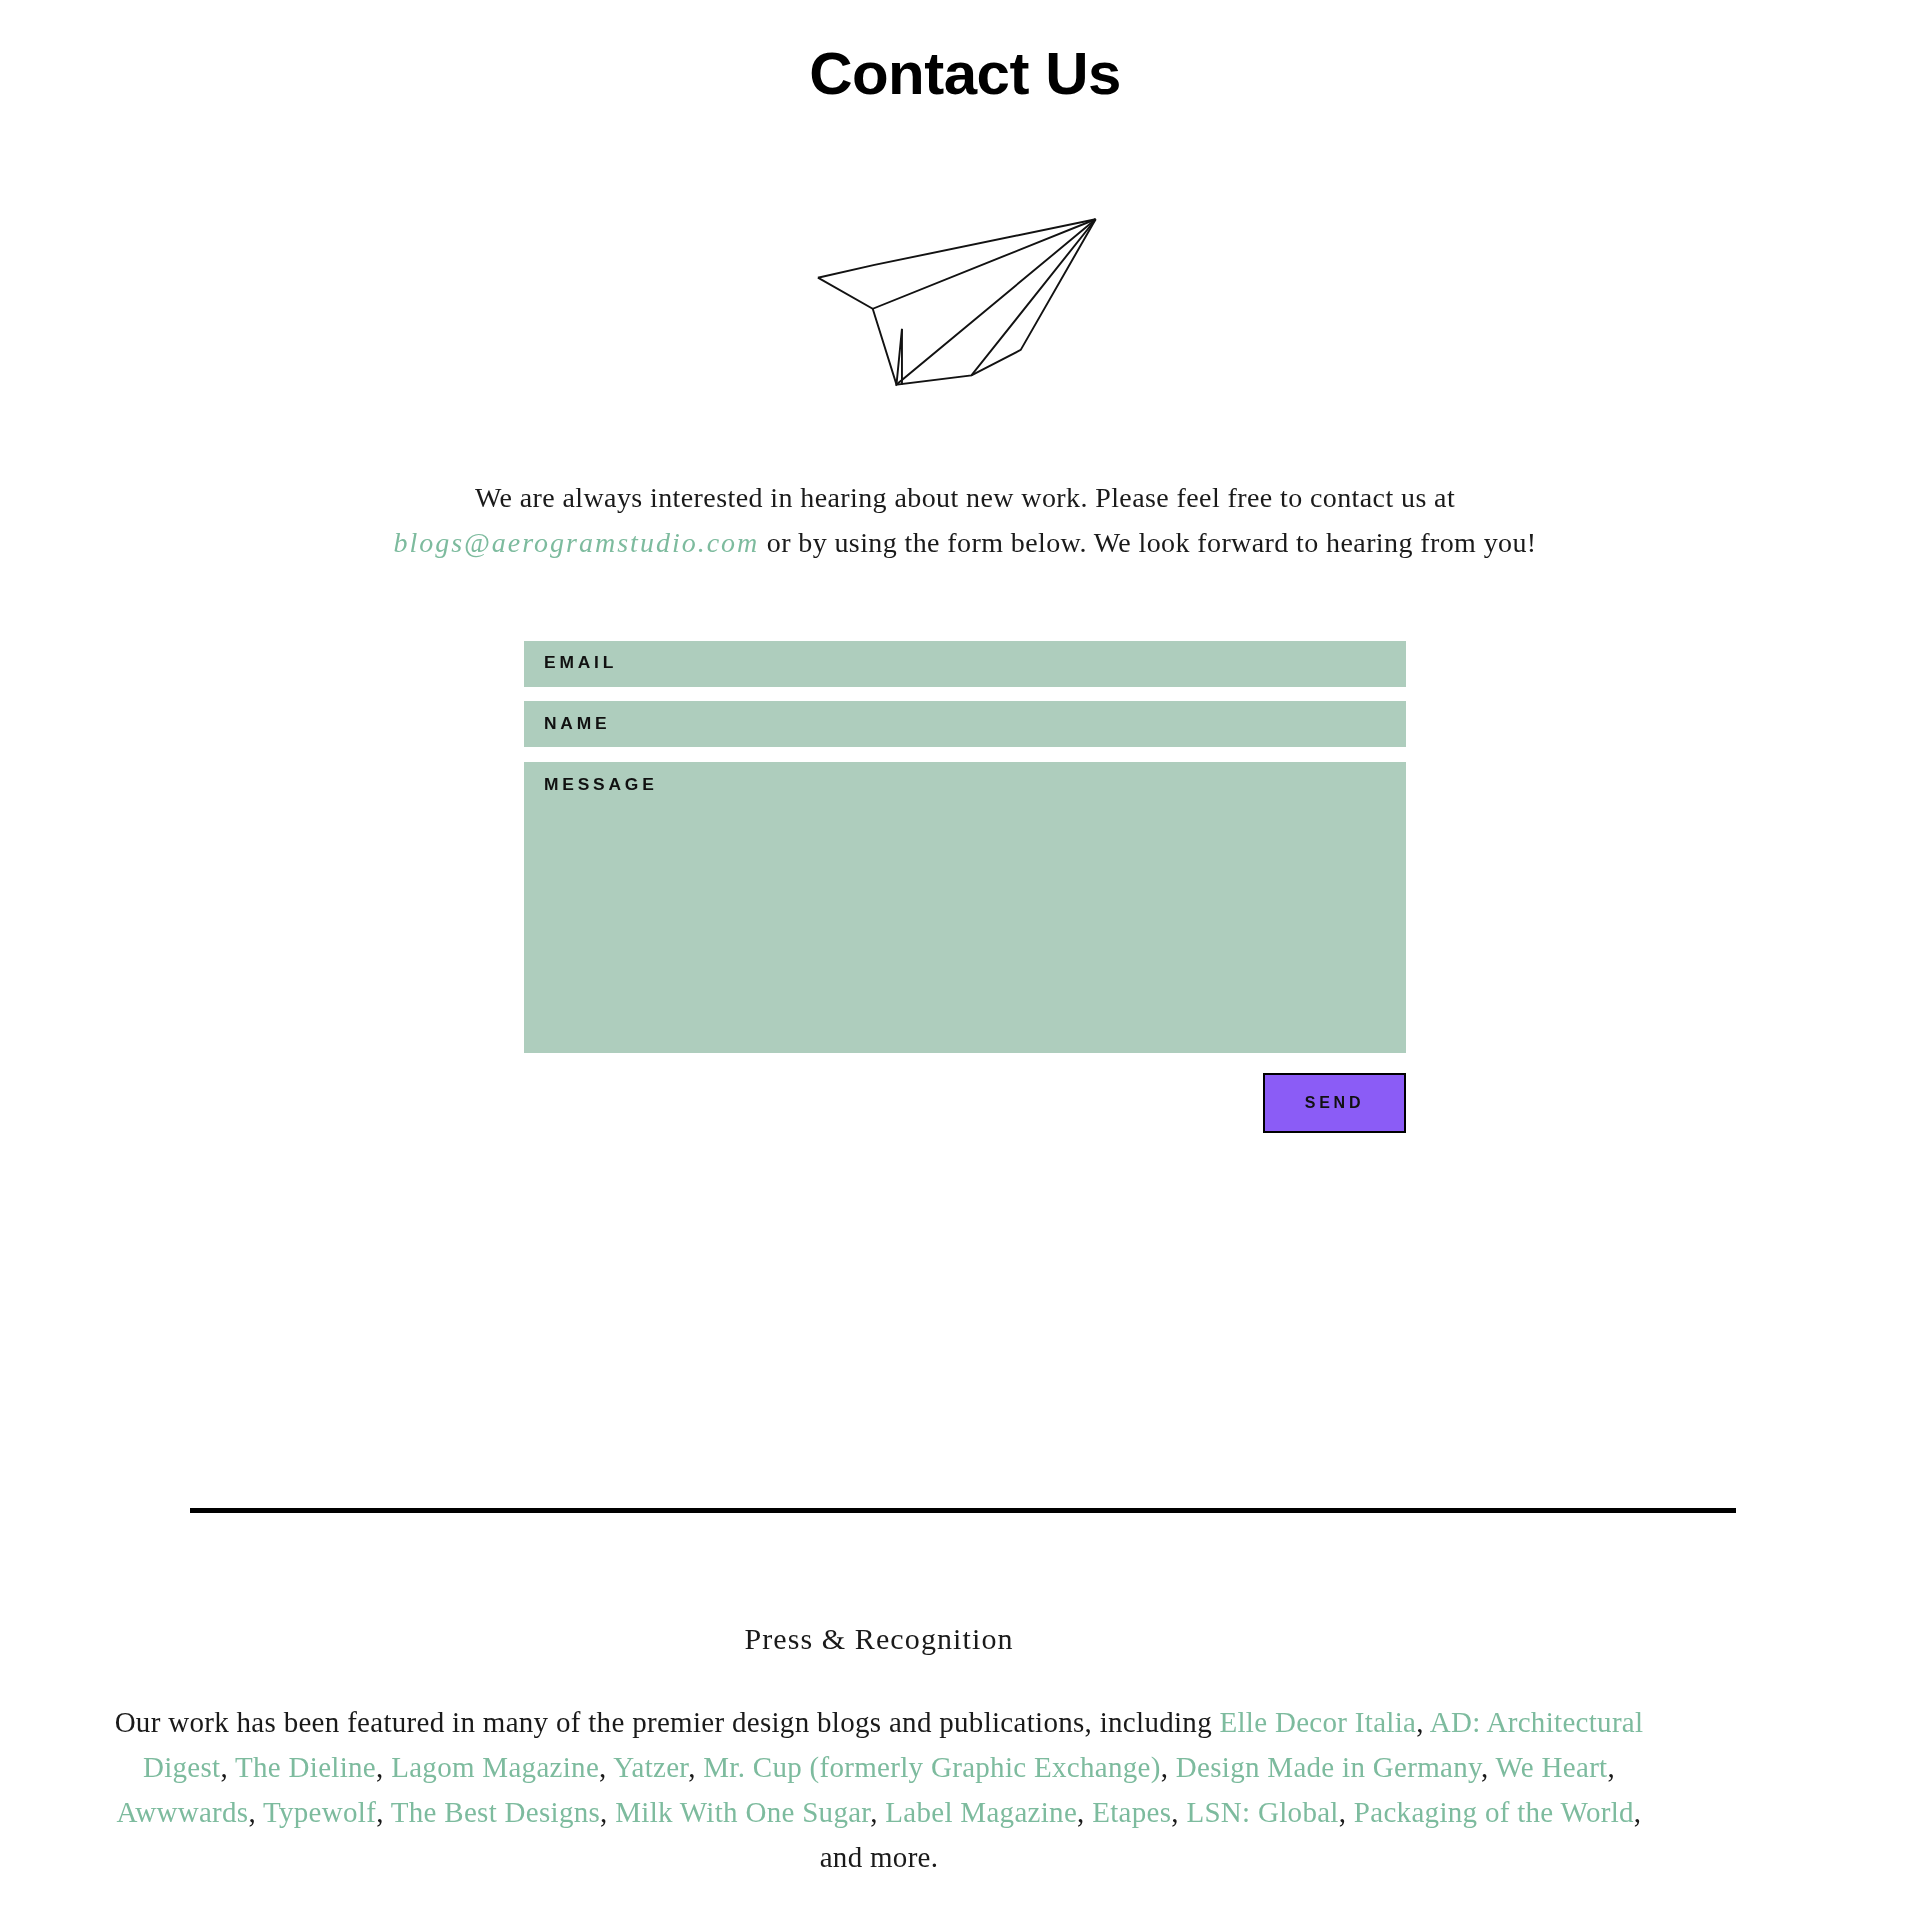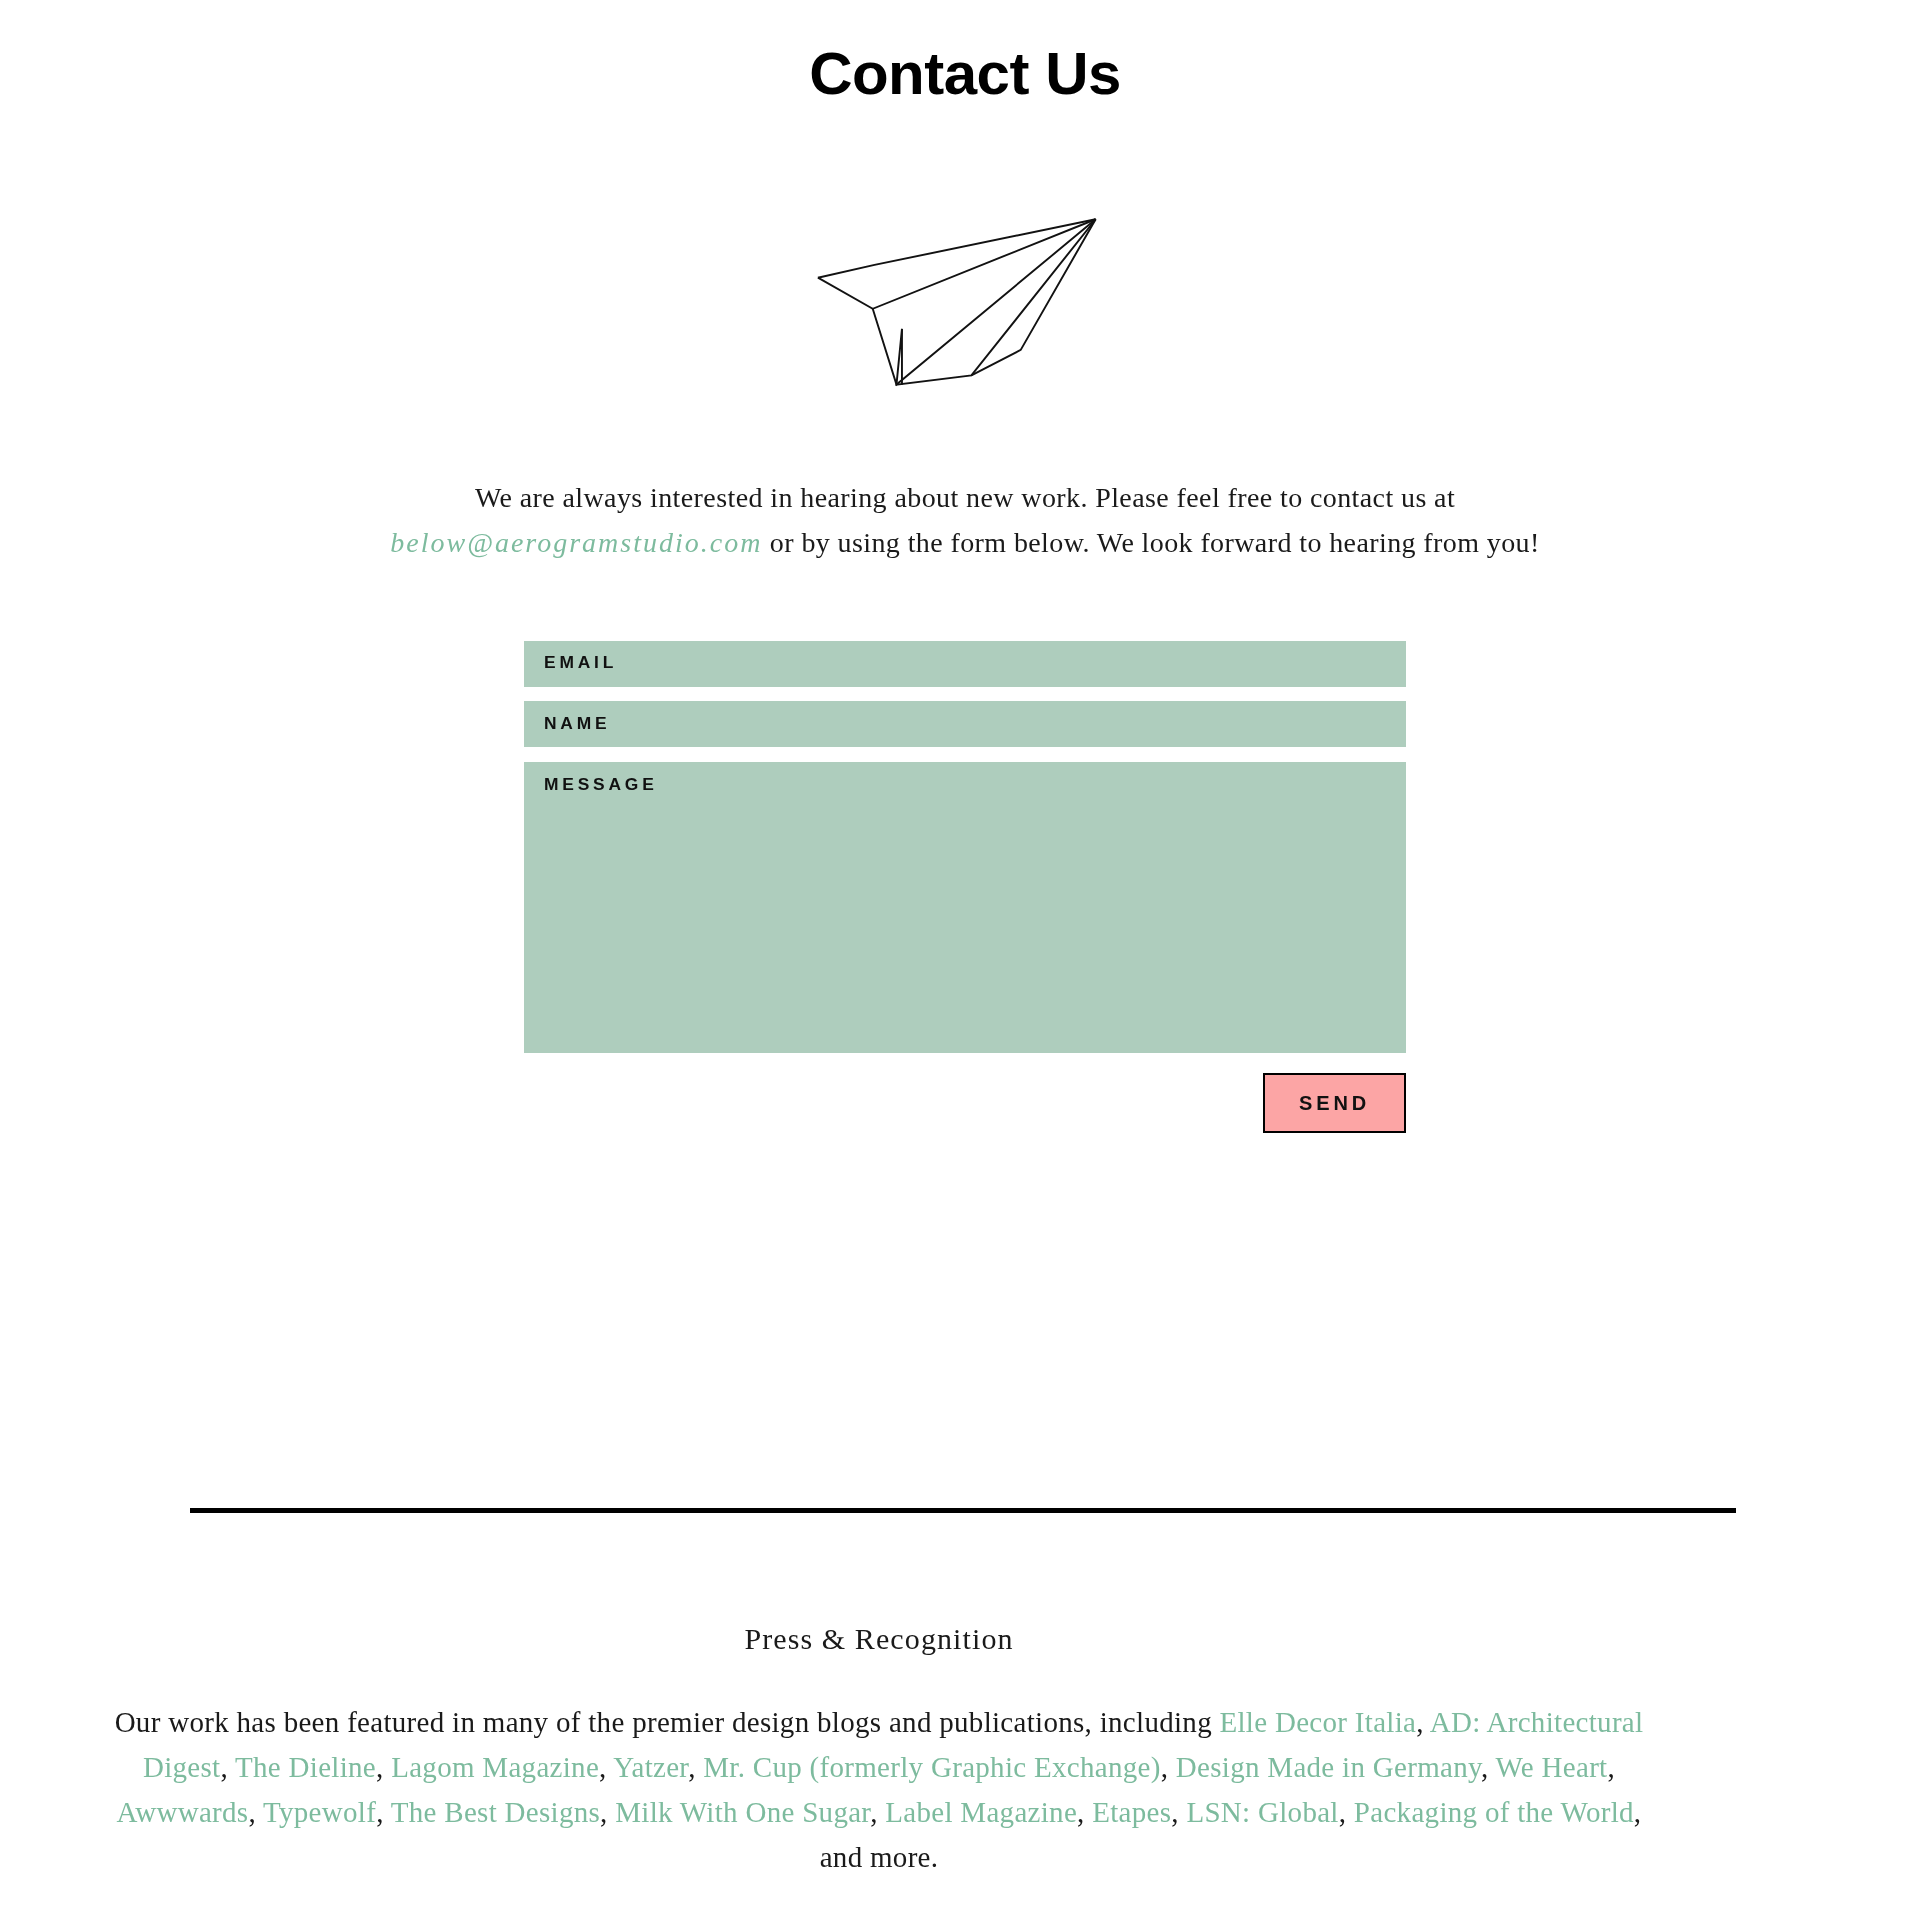--- a/index.html
+++ b/index.html
@@ -107,26 +107,26 @@
   }
 
   .send-row {
     width: 882px;
     margin: 20px auto 0 auto;
     display: flex;
     justify-content: flex-end;
   }
   .send-button {
     border: 2.7px solid #000000;
-    background: #fca5a5;
+    background: #8b5cf6;
     width: 143px;
     height: 60px;
     font-family: "Liberation Sans", sans-serif;
     font-weight: bold;
-    font-size: 20px;
+    font-size: 16px;
     letter-spacing: 3.8px;
     color: #111111;
     cursor: pointer;
     line-height: 1;
     padding: 0;
   }
 
   
   .divider {
     position: absolute;
@@ -181,21 +181,21 @@
       <path d="M4 96 L66 82 L308 32"></path>
       <path d="M4 96 L64 130 L308 32"></path>
       <path d="M64 130 L90 213 L308 32"></path>
       <path d="M96 152 L90 213 L172 203 L308 32"></path>
       <path d="M308 32 L226 175 L172 203"></path>
       <path d="M96 152 L96 213"></path>
     </g>
   </svg>
 </div>
 
-<p class="intro"><span>We are always interested in hearing about new work. Please feel free to contact us at </span><a class="email-link" href="#">below@aerogramstudio.com</a><span> or by using the form below. We look forward to hearing from you!</span></p>
+<p class="intro"><span>We are always interested in hearing about new work. Please feel free to contact us at </span><a class="email-link" href="#">blogs@aerogramstudio.com</a><span> or by using the form below. We look forward to hearing from you!</span></p>
 
 <form class="form">
 
   <div class="field field-email">
     <span class="field-label">EMAIL</span>
     <input class="field-input" type="text" value="" style="">
   </div>
 
   <div class="field field-name">
     <span class="field-label">NAME</span>

